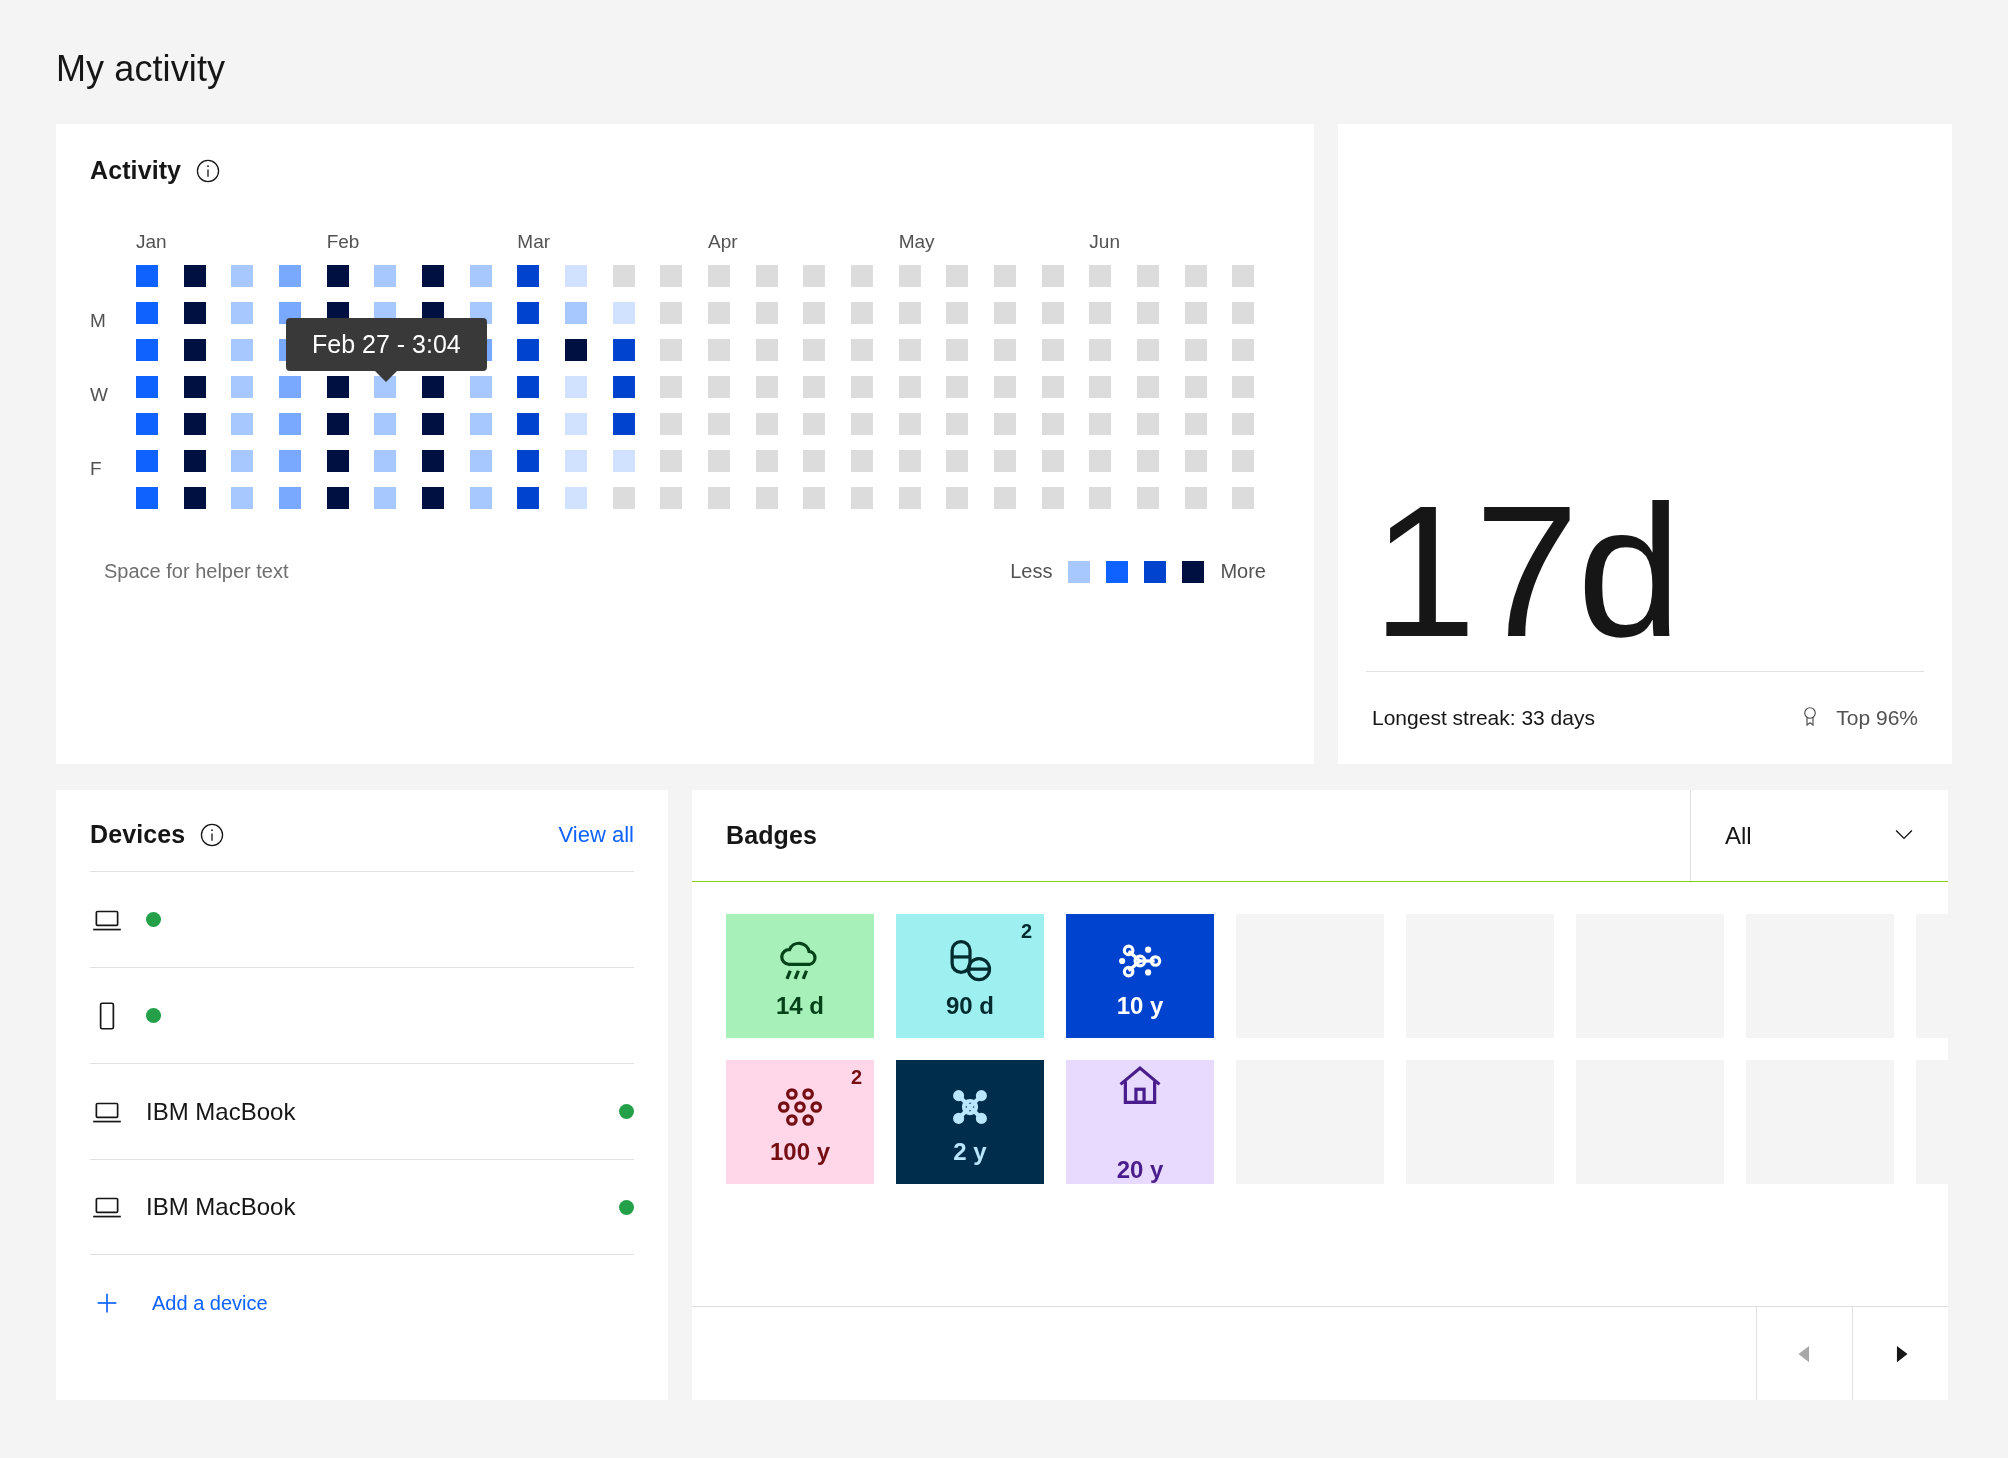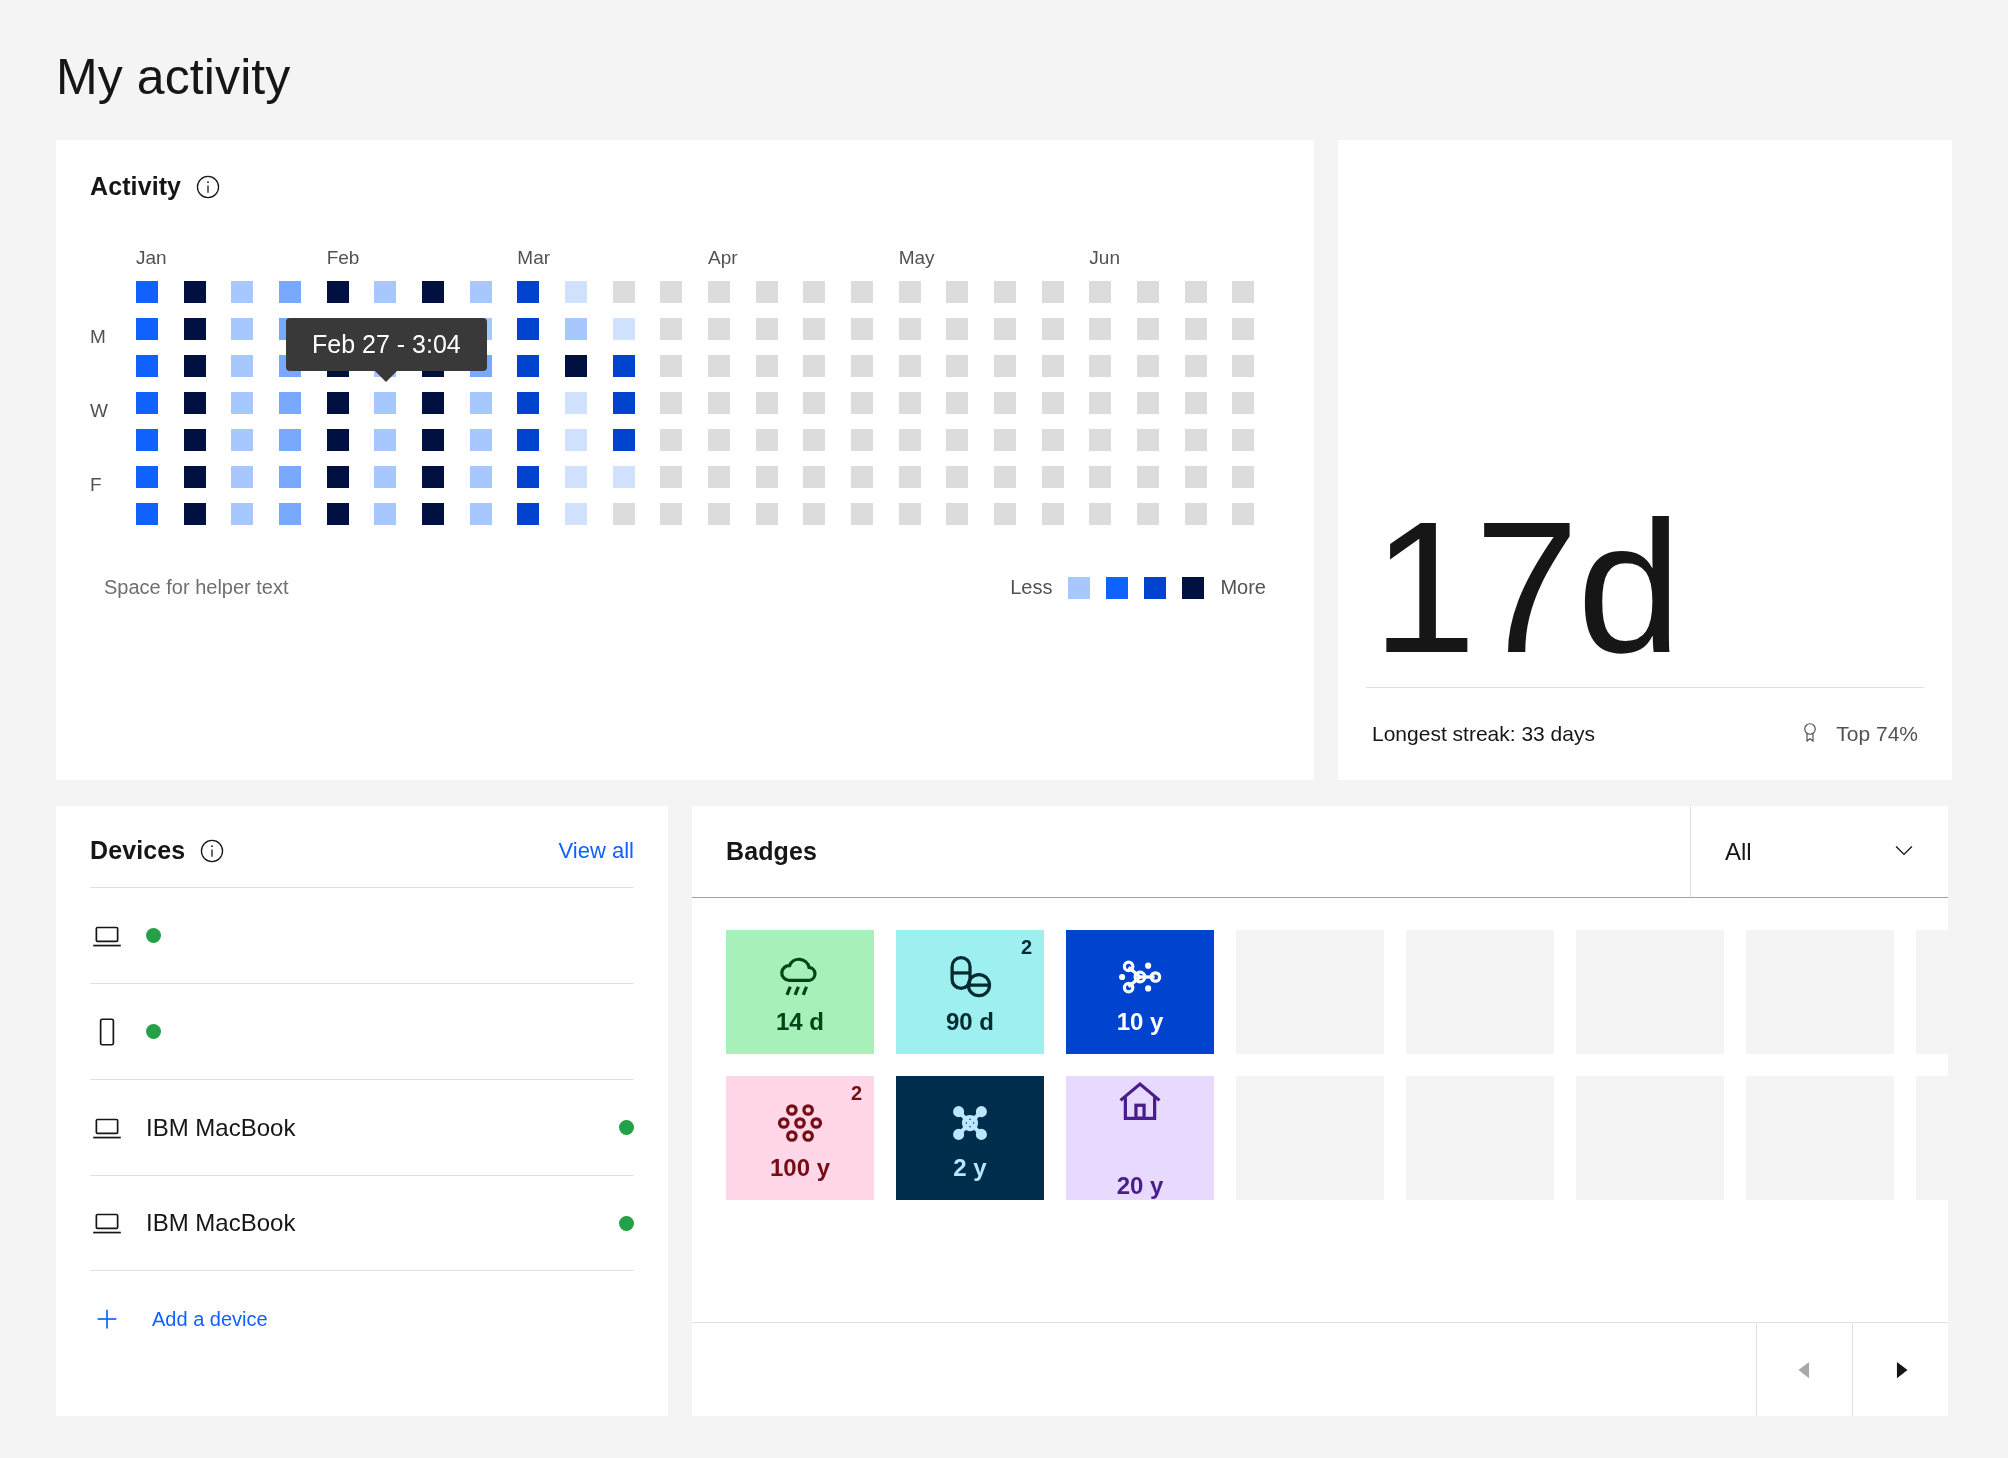--- a/index.html
+++ b/index.html
@@ -6,21 +6,21 @@
   html, body {
     width: 2008px; height: 1458px;
     background: #f4f4f4;
     font-family: "Liberation Sans", sans-serif;
     color: #161616;
     overflow: hidden;
   }
   .page { width: 2008px; height: 1458px; padding: 0 56px; position: relative; }
 
   .page-title {
-    font-size: 50px; font-weight: 400; color: #161616;
+    font-size: 36px; font-weight: 400; color: #161616;
     padding-top: 48px; padding-bottom: 34px; letter-spacing: 0.1px;
   }
 
   
   .card { background: #ffffff; }
 
   .card-head {
     display: flex; align-items: center; gap: 14px;
   }
   .card-title { font-size: 25px; font-weight: 600; letter-spacing: 0.1px; }
@@ -413,21 +413,21 @@
       <div class="streak-divider"></div>
       <div class="streak-foot">
         <span class="streak-foot-left">Longest streak: 33 days</span>
         <span class="streak-foot-right">
           <span>
             <svg width="24" height="24" viewBox="0 0 32 32" fill="none" stroke="#525252" stroke-width="1.6">
               <circle cx="16" cy="12" r="7"></circle>
               <path d="M12 18 L12 28 L16 25 L20 28 L20 18"></path>
             </svg>
           </span>
-          <span>Top 74%</span>
+          <span>Top 96%</span>
         </span>
       </div>
     </section>
   </div>
 
   <div class="row2">
 
     <section class="card devices-card">
       <div class="devices-head">
         <div class="card-head">

